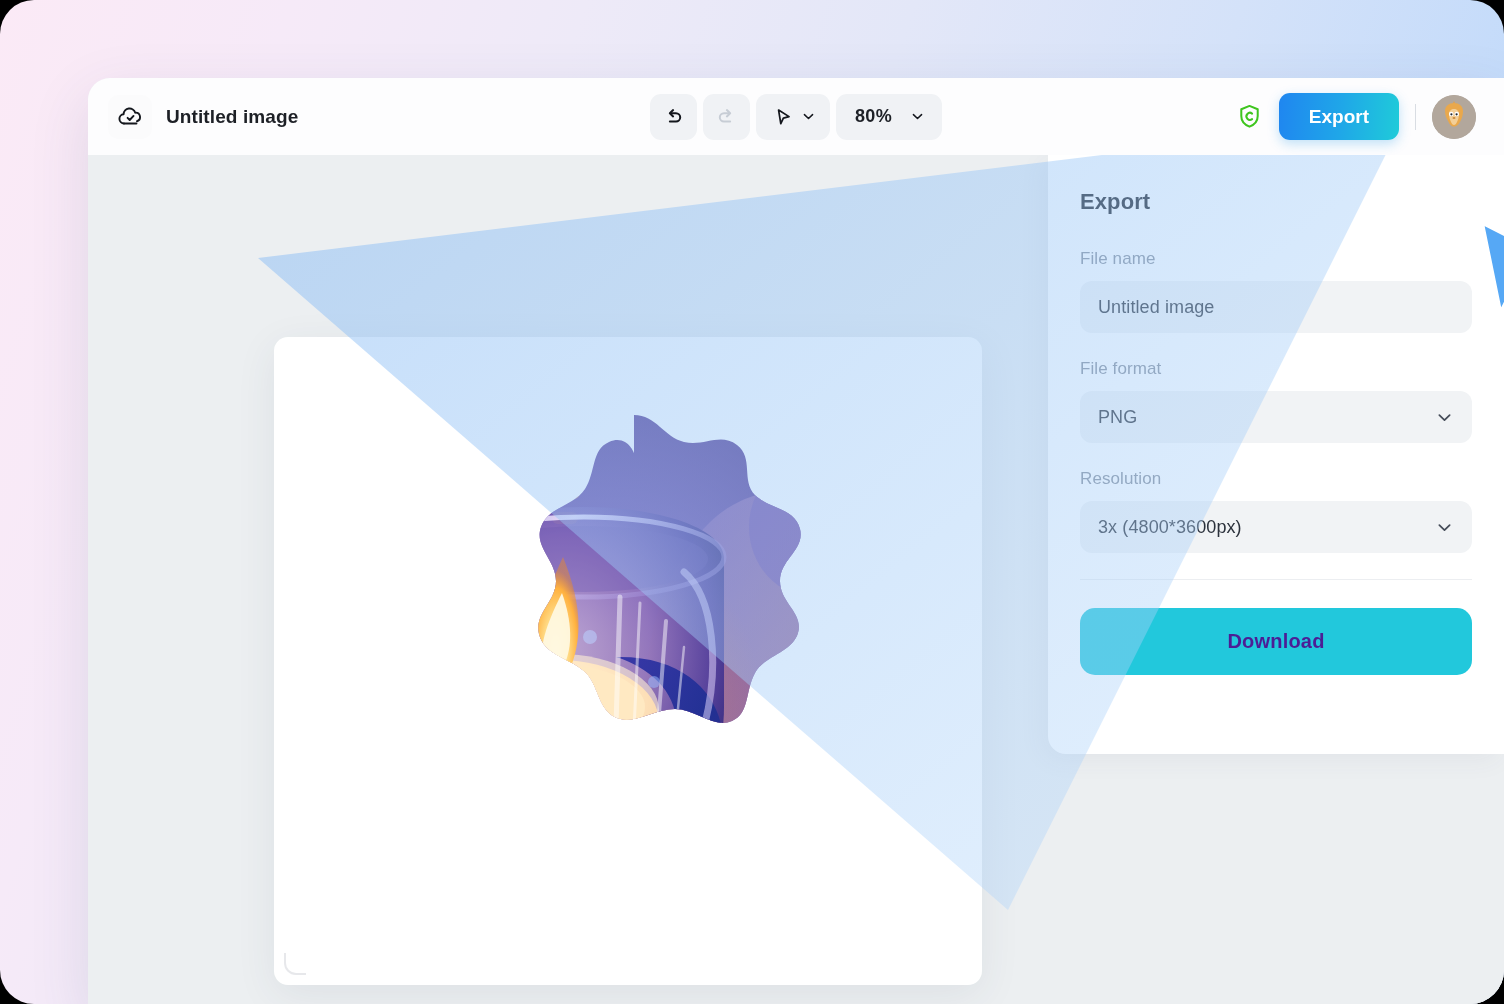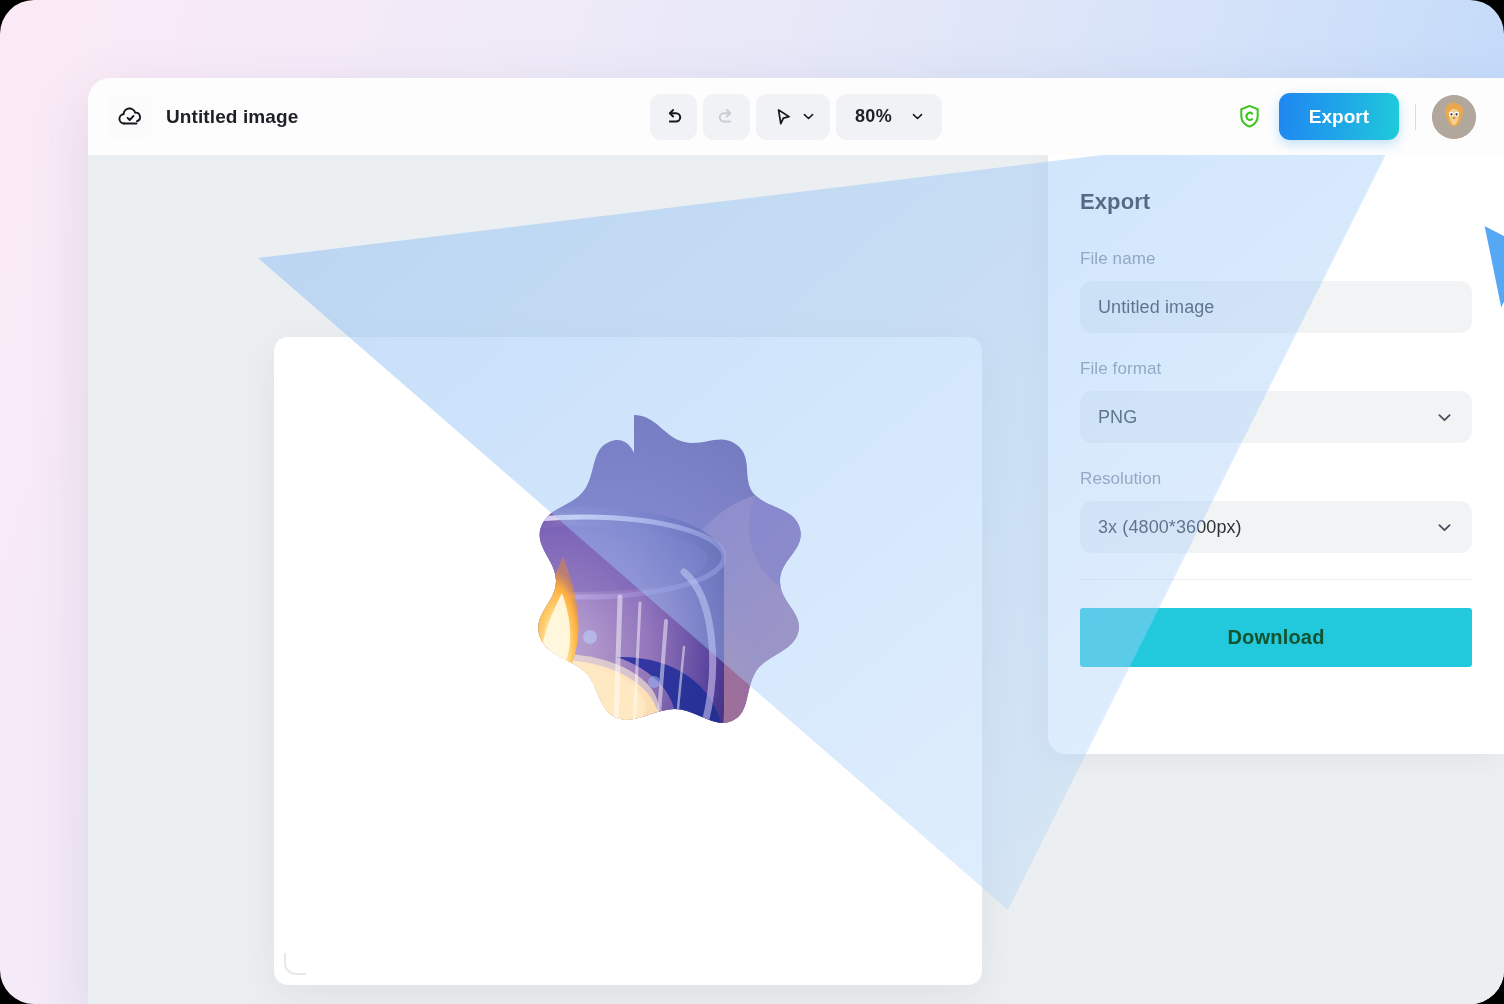--- a/index.html
+++ b/index.html
@@ -148,23 +148,23 @@
     cursor: pointer;
     justify-content: space-between;
     margin-bottom: 26px;
   }
   .field-box .val { letter-spacing: .1px; }
   .panel-sep {
     height: 1px; background: #eceef1;
     margin: 12px 0 28px 0;
   }
   .download-btn {
-    height: 59px; border-radius: 3px;
+    height: 67px; border-radius: 15px;
     background: #22c8dc;
-    color: #14532d; font-size: 20px; font-weight: 700;
+    color: #4c1d95; font-size: 20px; font-weight: 700;
     display: flex; align-items: center; justify-content: center;
     cursor: pointer; border: none; width: 100%;
     letter-spacing: .2px;
   }
 
   
   #beam {
     position: absolute; left: 0; top: 0;
     width: 1416px; height: 926px;
     pointer-events: none;

